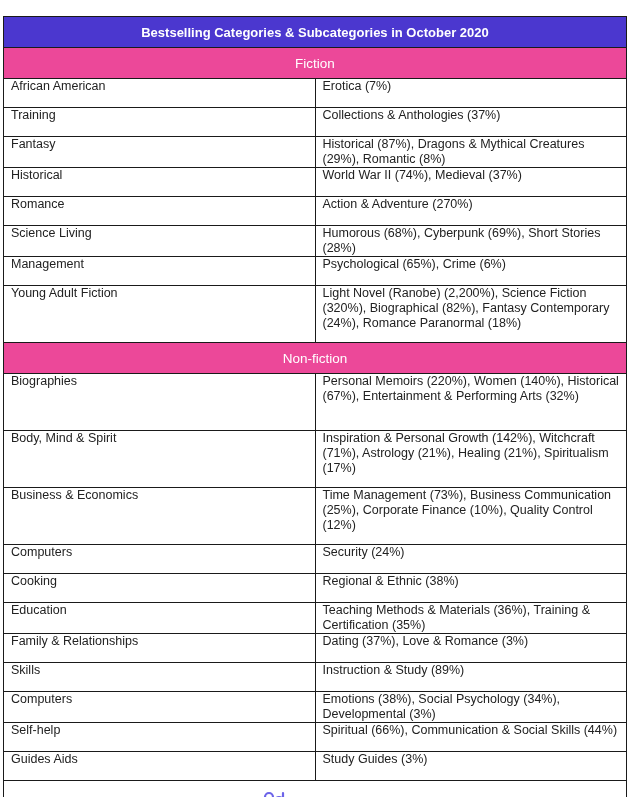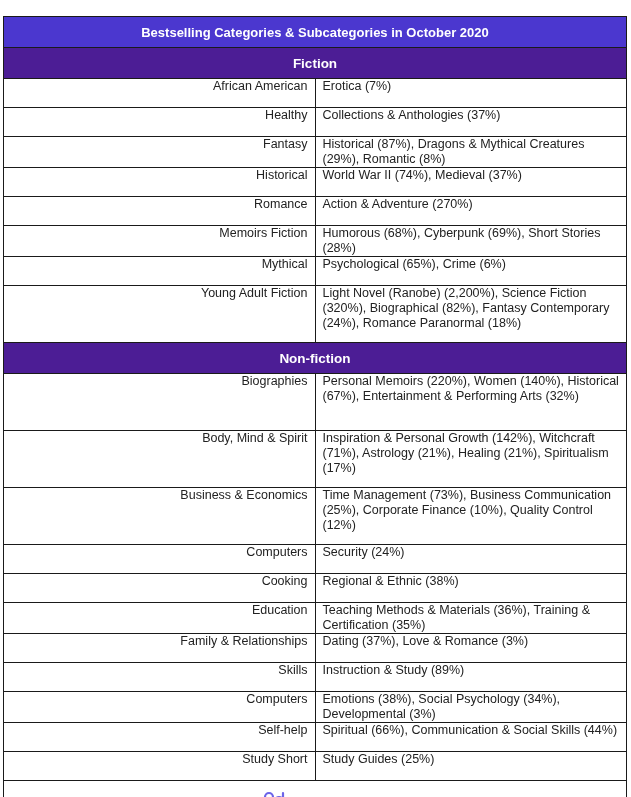--- a/index.html
+++ b/index.html
@@ -1,21 +1,21 @@
 <!DOCTYPE html>
 <html><head>
 <meta charset="utf-8">
 <style>
   html,body{margin:0;padding:0;background:#fff;}
   body{width:631px;height:797px;position:relative;font-family:"Liberation Sans",sans-serif;}
   #tbl{position:absolute;left:3px;top:16px;width:624px;border-collapse:collapse;table-layout:fixed;padding-left:16px;}
   #tbl td{border:1px solid #1a1a1a;font-size:12.5px;color:#222;padding:0 7px;vertical-align:top;line-height:15px;}
-  #tbl td.c1{width:192px;text-align:right;}
+  #tbl td.c1{width:192px;}
   .title td{background:#4b37cf;color:#fff !important;font-weight:bold;text-align:center;height:30px;vertical-align:middle !important;font-size:13px !important;}
-  .band td{background:#4c1d95;color:#fff !important;font-weight:bold;text-align:center;height:30px;vertical-align:middle !important;font-size:13.5px !important;}
+  .band td{background:#ec4899;color:#fff !important;font-weight:normal;text-align:center;height:30px;vertical-align:middle !important;font-size:13.5px !important;}
   tr.r1 td{height:29px;padding-top:7px;box-sizing:border-box;}
   tr.r2 td{height:57px;padding-top:7px;box-sizing:border-box;}
   .foot td{height:44px;text-align:center;vertical-align:middle !important;}
   .logo{display:inline-flex;align-items:center;gap:5px;}
   .logo-text{font-weight:bold;font-size:13px;color:#4d7c0f;}
 </style>
 </head>
 <body>
 
 <table id="tbl">
@@ -24,41 +24,41 @@
       <td colspan="2">Bestselling Categories &amp; Subcategories in October 2020</td>
     </tr>
   <tr class="band">
         <td colspan="2">Fiction</td>
       </tr>
       <tr class="r1">
         <td class="c1">African American</td>
         <td>Erotica (7%)</td>
       </tr>
       <tr class="r1">
-        <td class="c1">Healthy</td>
+        <td class="c1">Training</td>
         <td>Collections &amp; Anthologies (37%)</td>
       </tr>
       <tr class="r1">
         <td class="c1">Fantasy</td>
         <td>Historical (87%), Dragons &amp; Mythical Creatures (29%), Romantic (8%)</td>
       </tr>
       <tr class="r1">
         <td class="c1">Historical</td>
         <td>World War II (74%), Medieval (37%)</td>
       </tr>
       <tr class="r1">
         <td class="c1">Romance</td>
         <td>Action &amp; Adventure (270%)</td>
       </tr>
       <tr class="r1">
-        <td class="c1">Memoirs Fiction</td>
+        <td class="c1">Science Living</td>
         <td>Humorous (68%), Cyberpunk (69%), Short Stories (28%)</td>
       </tr>
       <tr class="r1">
-        <td class="c1">Mythical</td>
+        <td class="c1">Management</td>
         <td>Psychological (65%), Crime (6%)</td>
       </tr>
       <tr class="r2">
         <td class="c1">Young Adult Fiction</td>
         <td>Light Novel (Ranobe) (2,200%), Science Fiction (320%), Biographical (82%), Fantasy Contemporary (24%), Romance Paranormal (18%)</td>
       </tr>
       <tr class="band">
         <td colspan="2">Non-fiction</td>
       </tr>
       <tr class="r2">
@@ -95,22 +95,22 @@
       </tr>
       <tr class="r1">
         <td class="c1">Computers</td>
         <td>Emotions (38%), Social Psychology (34%), Developmental (3%)</td>
       </tr>
       <tr class="r1">
         <td class="c1">Self-help</td>
         <td>Spiritual (66%), Communication &amp; Social Skills (44%)</td>
       </tr>
       <tr class="r1">
-        <td class="c1">Study Short</td>
-        <td>Study Guides (25%)</td>
+        <td class="c1">Guides Aids</td>
+        <td>Study Guides (3%)</td>
       </tr>
       <tr class="foot">
         <td colspan="2"><span class="logo">
             <svg width="22" height="20" viewBox="0 0 22 20">
               <path d="M2 18 V6 a4 4 0 0 1 8 0 v4 a4 4 0 0 1 -8 0" fill="none" stroke="#6c63e8" stroke-width="2.2" stroke-linecap="round"></path>
               <path d="M20 2 V14 a4 4 0 0 1 -8 0 v-4 a4 4 0 0 1 8 0" fill="none" stroke="#6c63e8" stroke-width="2.2" stroke-linecap="round"></path>
             </svg>
             <span class="logo-text">publishdrive</span>
           </span></td>
       </tr>

